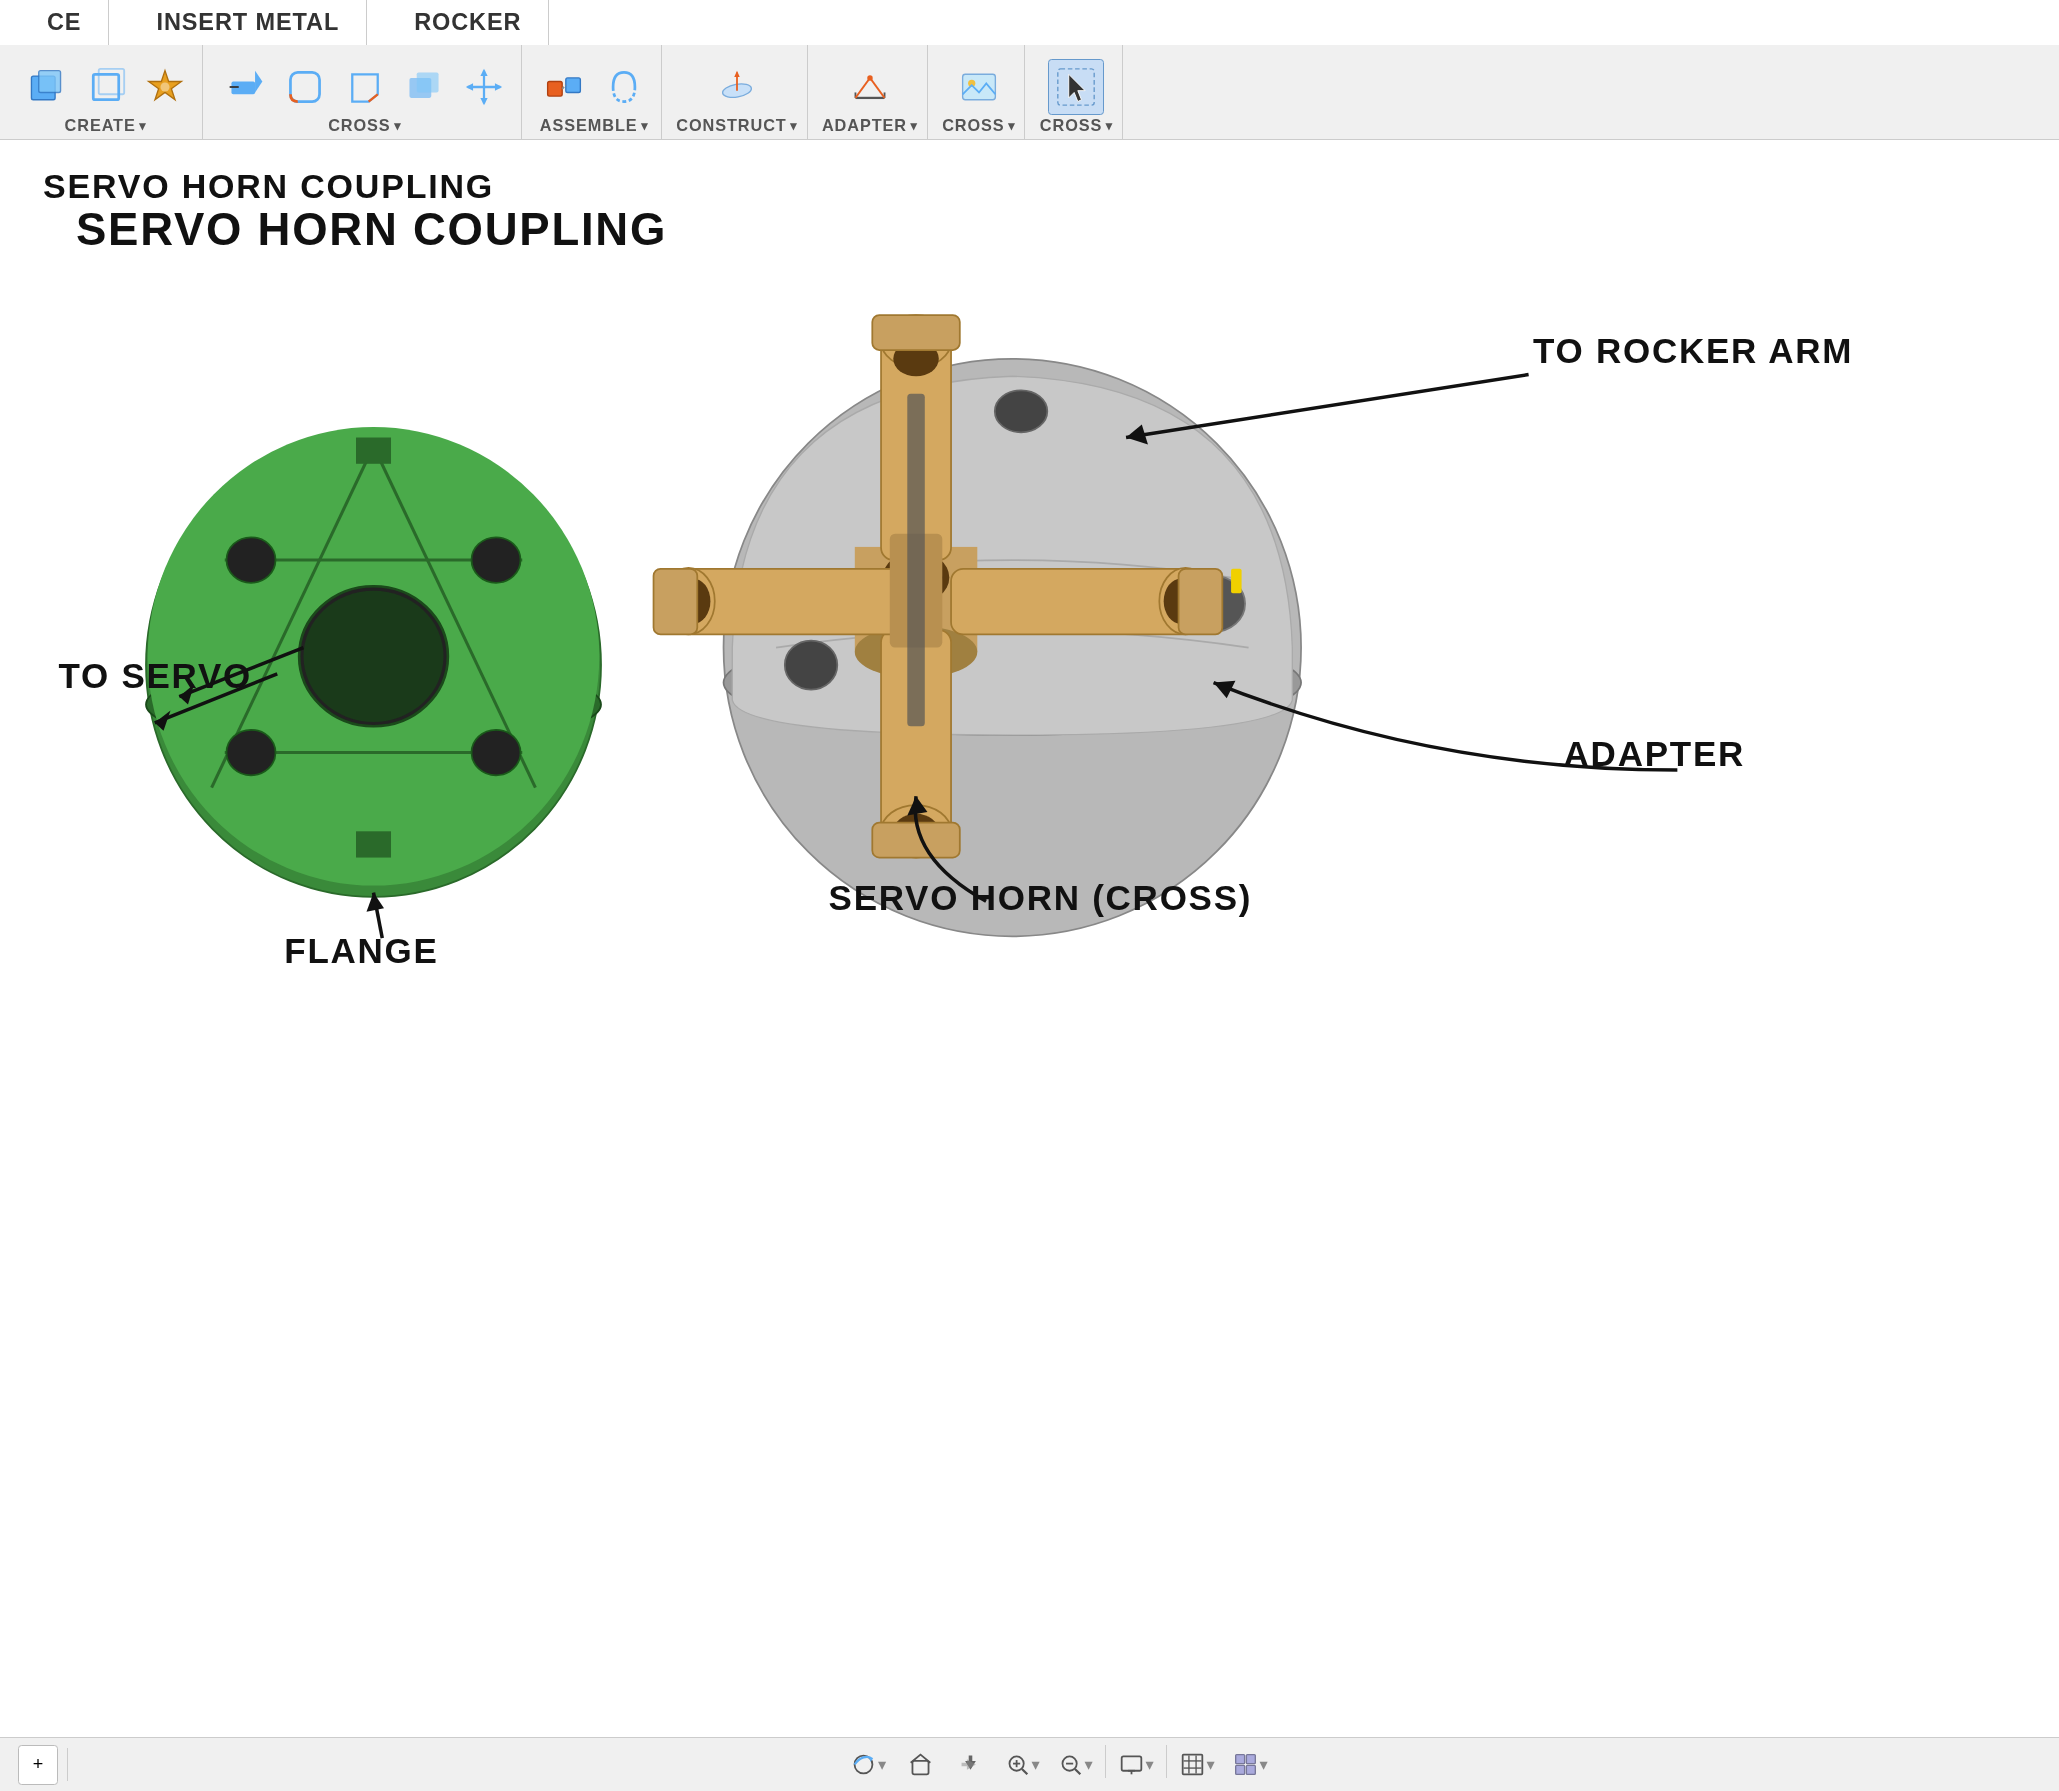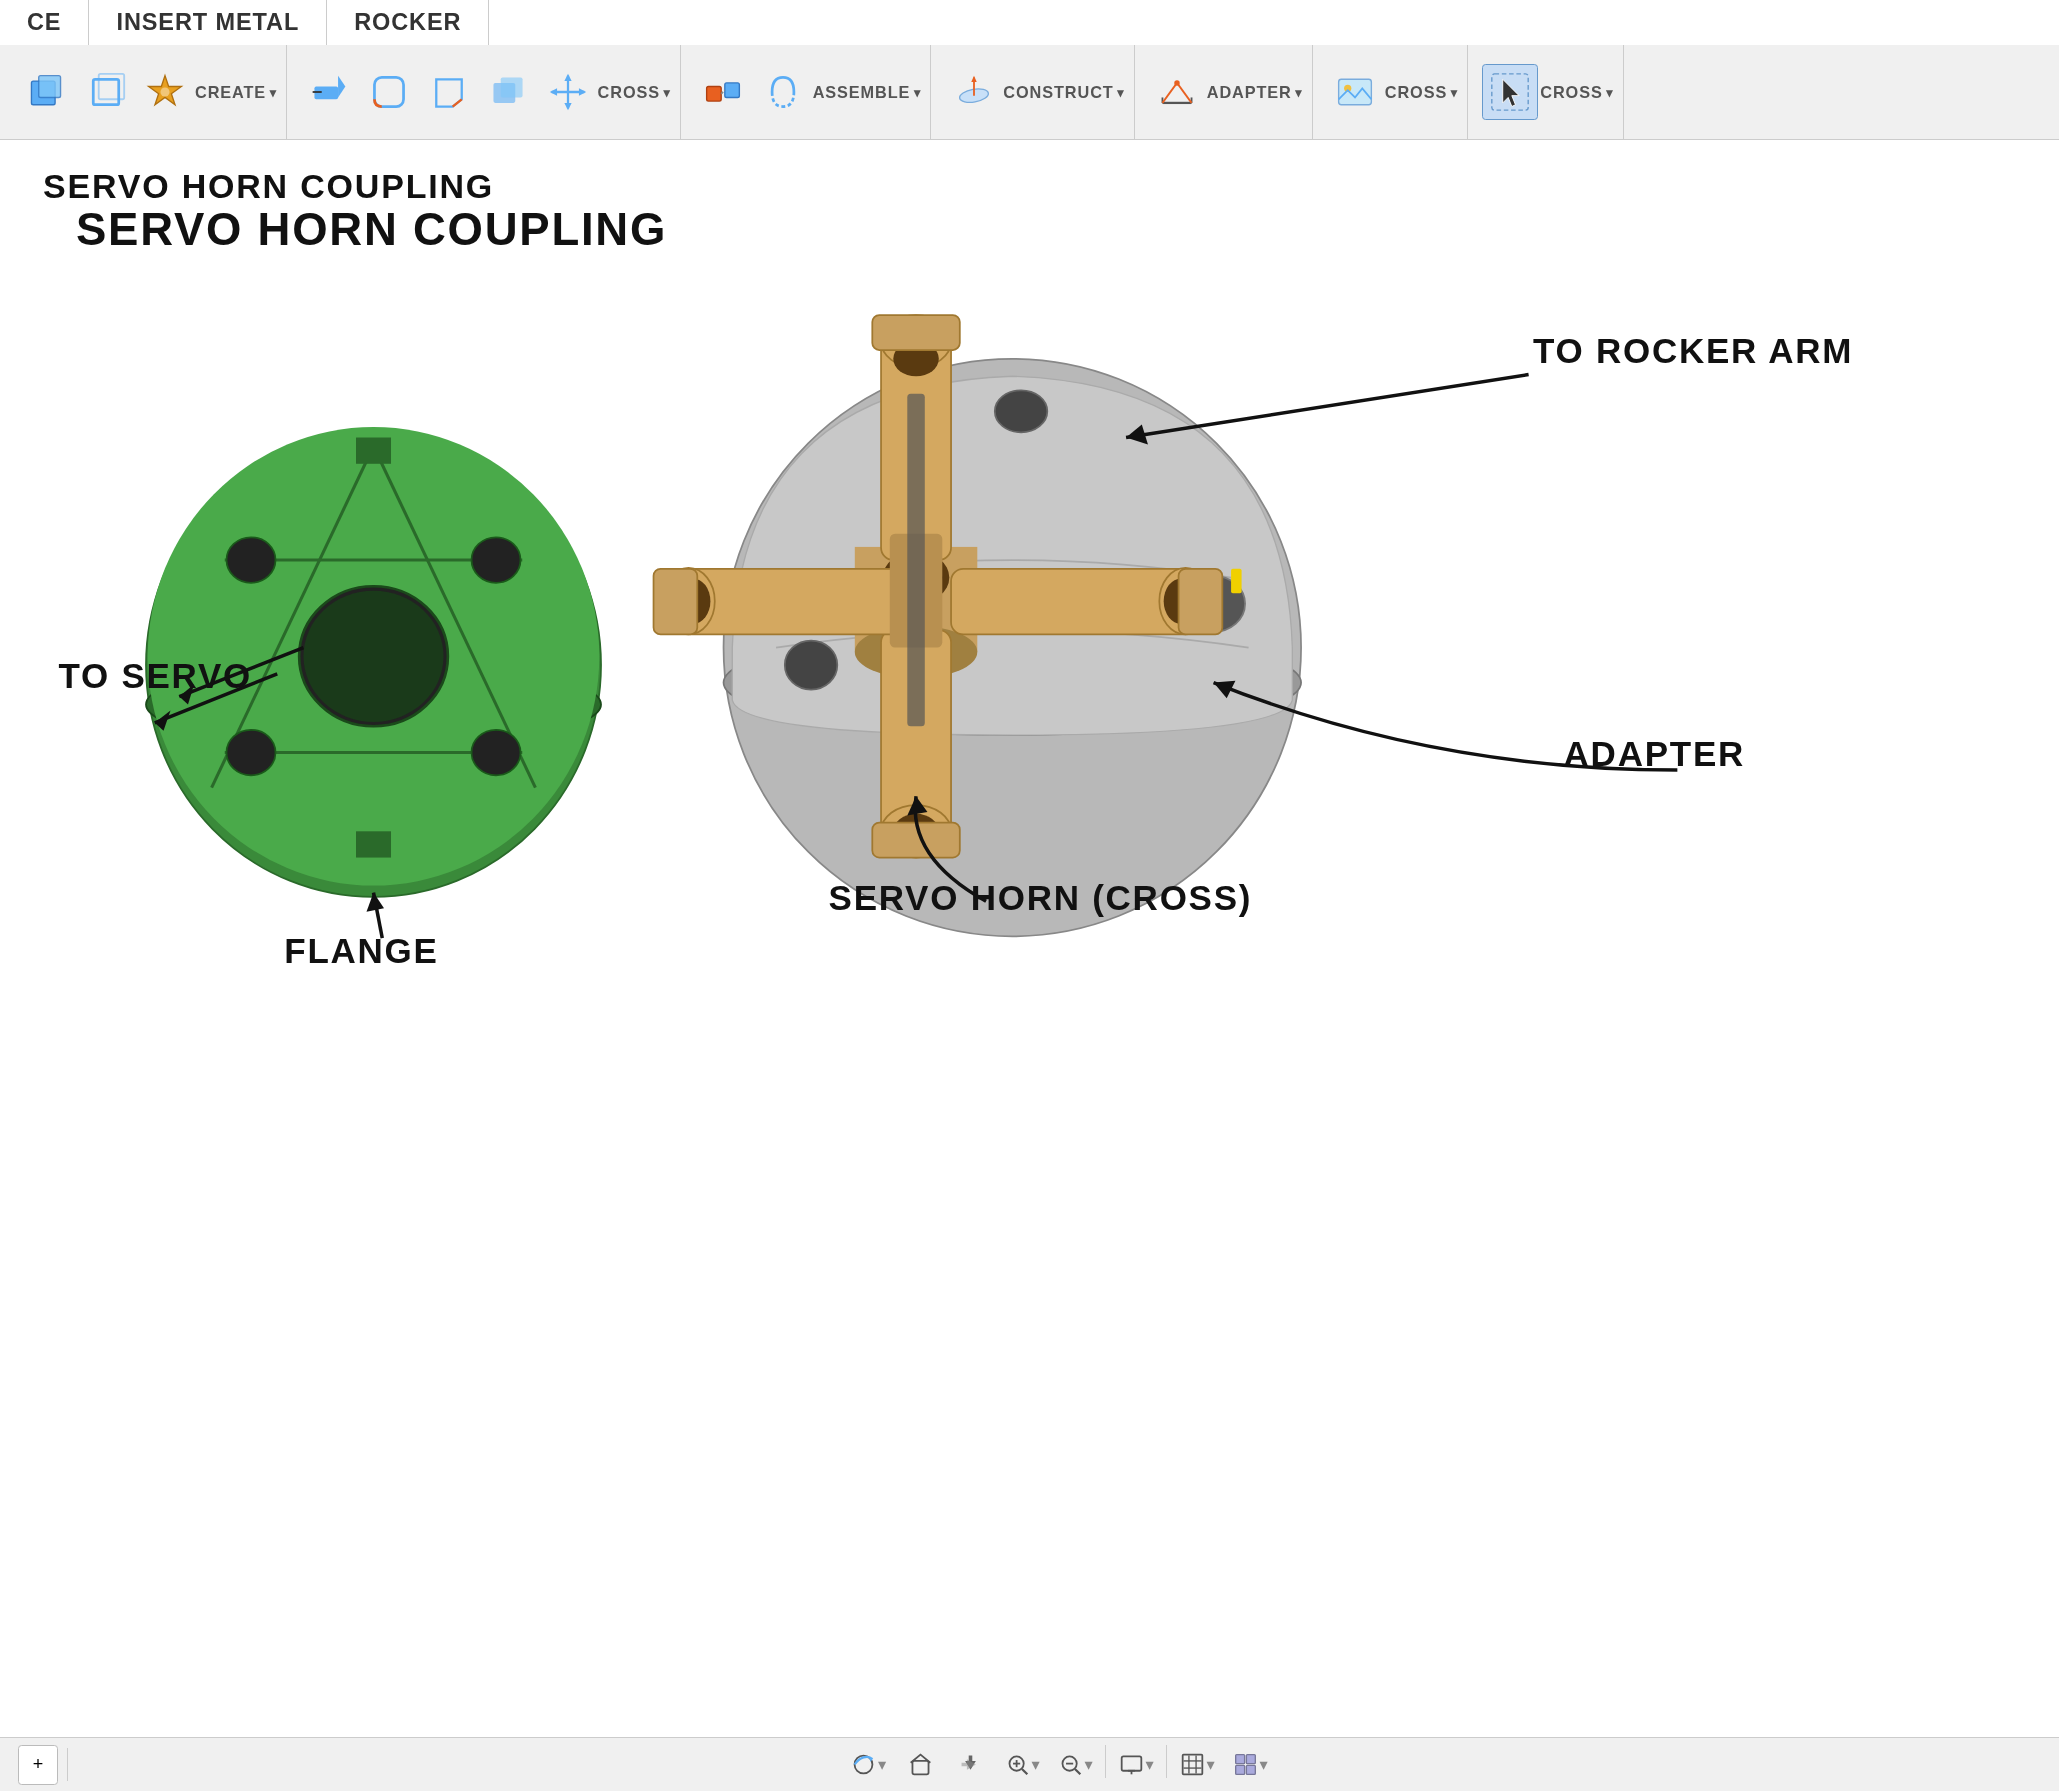--- a/index.html
+++ b/index.html
@@ -27,39 +27,40 @@
       font-size: 23.5px;
       font-weight: bold;
       color: #333;
       padding: 8px 27px;
       height: 45px;
       display: flex;
       align-items: center;
       border-right: 0.9px solid #ccc;
       cursor: pointer;
       letter-spacing: 0.9px;
+      margin-left: 20px;
     }
 
     .toolbar-main {
       position: absolute;
       top: 45px;
       left: 0;
       width: 100%;
       height: 95px;
       background: #f0f0f0;
       display: flex;
       align-items: center;
       padding: 0 9px;
       gap: 5.4px;
       border-bottom: 1.8px solid #ccc;
     }
 
     .tool-group {
       display: flex;
-      flex-direction: row;
+      flex-direction: column;
       align-items: center;
       padding: 3.6px 9px;
       border-right: 0.9px solid #ccc;
       height: 100%;
       justify-content: flex-end;
       gap: 1.8px;
     }
 
     .tool-row {
       display: flex;

